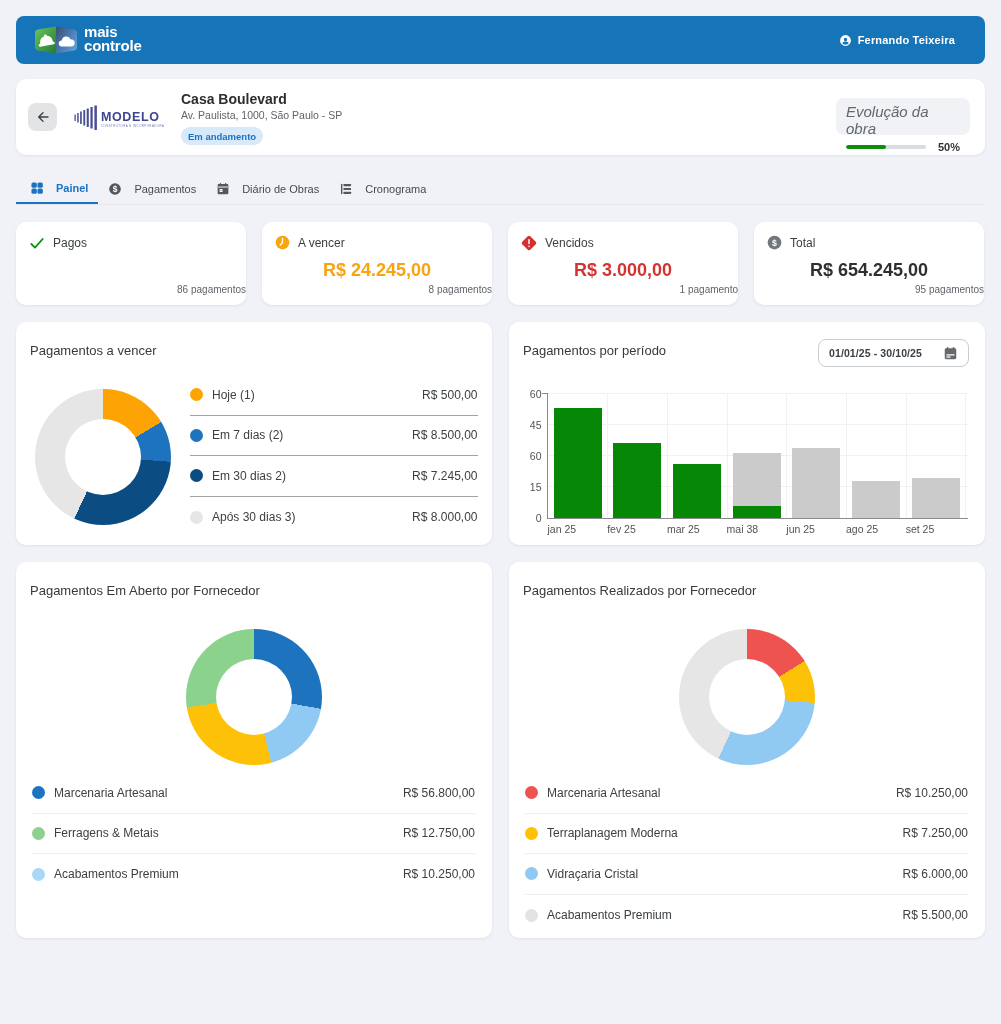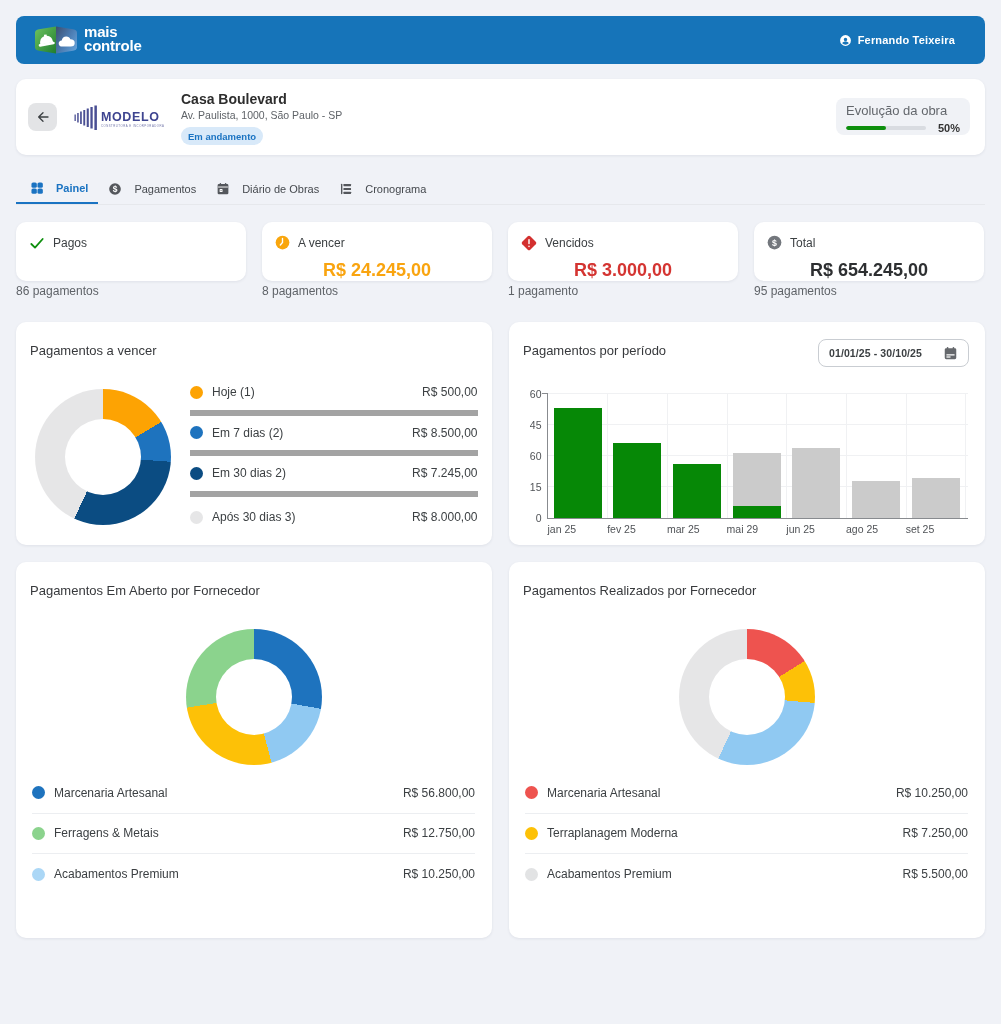--- a/index.html
+++ b/index.html
@@ -13,52 +13,52 @@
 #logo-text { position:absolute; left:68px; top:9px; color:#fff; font-weight:bold; font-size:15px; line-height:13.5px; letter-spacing:-0.2px; }
 #user { position:absolute; right:30px; top:0; height:48px; display:flex; align-items:center; gap:6px; color:#fff; font-weight:bold; font-size:11px; letter-spacing:0.2px; }
 
 
 #obra { left:16px; top:79px; width:969px; height:76px; }
 #backbtn { position:absolute; left:12px; top:24px; width:29px; height:28px; background:#e3e4e6; border-radius:8px; display:flex; align-items:center; justify-content:center; }
 #obra-title { position:absolute; left:165px; top:12px; font-size:14px; font-weight:bold; color:#2d2d2d; }
 #obra-addr { position:absolute; left:165px; top:30px; font-size:10.5px; color:#5f6368; }
 #obra-badge { position:absolute; left:165px; top:48px; background:#d8e9f9; color:#1a73c2; font-size:9.5px; font-weight:bold; padding:3.5px 7px; border-radius:12px; }
 #evol { position:absolute; right:15px; top:19px; width:134px; height:37px; background:#f0f2f6; border-radius:8px; padding:5px 10px; }
-#evol .lbl { font-size:13px; color:#63676c; }
+#evol .lbl { font-size:15px; color:#63676c;font-style:italic; }
 #evol .row { display:flex; align-items:center; gap:12px; margin-top:4px; }
 #evol .track { width:88px; height:4px; background:#d9dce1; border-radius:2px; overflow:hidden; }
 #evol .fill { width:50%; height:100%; background:#0d8f0d; border-radius:2px; }
 #evol .pct { font-size:11px; font-weight:bold; color:#333; }
 
 
 #tabs { position:absolute; left:16px; top:174px; width:969px; height:31px; border-bottom:1px solid #e6e8ec; display:flex; }
 .tab { display:flex; align-items:center; gap:12px; font-size:11px; color:#45494e; padding:0 10px; height:30px; }
 .tab:first-child { padding-left:14px; }
 .tab span { position:relative; top:-0.5px; }
 .tab.active { color:#1a73c2; font-weight:bold; border-bottom:2.5px solid #1a73c2; }
 
 
-.stat { position:absolute; top:222px; width:230px; height:59px; }
+.stat { position:absolute; top:222px; width:230px; height:83px; }
 .stat .hd { position:absolute; left:13px; top:13px; display:flex; align-items:center; gap:8px; font-size:12px; color:#3c4043; }
 .stat .val { position:absolute; left:0; right:0; top:38px; text-align:center; font-size:18px; font-weight:bold; }
-.stat .sub { position:absolute; left:0; right:0; top:62px; text-align:left; font-size:12px; color:#5f6368; }
+.stat .sub { position:absolute; left:0; right:0; top:62px; text-align:right; font-size:10px; color:#5f6368; }
 
 
 #cardAV { left:16px; top:322px; width:476px; height:223px; }
 #cardPP { left:509px; top:322px; width:476px; height:223px; }
 #cardEA { left:16px; top:562px; width:476px; height:376px; }
 #cardPR { left:509px; top:562px; width:476px; height:376px; }
 .sect-title { position:absolute; left:14px; top:21px; font-size:13px; color:#37393c; }
 
 .donut { position:absolute; width:136px; height:136px; border-radius:50%; }
 .donut::after { content:""; position:absolute; inset:30px; background:#fff; border-radius:50%; }
 
 
 #legAV { position:absolute; left:174px; top:53px; width:287.5px; }
-#legAV .row { height:40.6px; display:flex; align-items:center; border-bottom:6px solid #a3a3a3; }
+#legAV .row { height:40.6px; display:flex; align-items:center; border-bottom:1px solid #a3a3a3; }
 #legAV .row:last-child { border-bottom:none; }
 #legAV .dot { width:13px; height:13px; border-radius:50%; margin-right:9px; flex:none; }
 #legAV .nm { font-size:12px; color:#3c4043; }
 #legAV .vl { margin-left:auto; font-size:12px; color:#3c4043; }
 
 
 .leg2 { position:absolute; left:16px; right:17px; top:211px;text-align:center; }
 .leg2 .row { height:40.6px; display:flex; align-items:center; border-bottom:1px solid #eceef1; }
 .leg2 .row:last-child { border-bottom:none; }
 .leg2 .dot { width:13px; height:13px; border-radius:50%; margin-right:9px; flex:none; }
@@ -294,21 +294,21 @@
     <div class="bar" style="left:125.4px;height:54px;background:#068806"></div>
     <div class="bar" style="left:185.1px;height:65.5px;background:#cbcbcb"></div>
     <div class="bar" style="left:185.1px;height:12px;background:#068806"></div>
     <div class="bar" style="left:244.8px;height:70.5px;background:#cbcbcb"></div>
     <div class="bar" style="left:304.5px;height:37px;background:#cbcbcb"></div>
     <div class="bar" style="left:364.2px;height:40.5px;background:#cbcbcb"></div>
     <div id="xaxis"></div>
     <div class="xlab" style="left:0">jan 25</div>
     <div class="xlab" style="left:59.7px">fev 25</div>
     <div class="xlab" style="left:119.4px">mar 25</div>
-    <div class="xlab" style="left:179.1px">mai 29</div>
+    <div class="xlab" style="left:179.1px">mai 38</div>
     <div class="xlab" style="left:238.8px">jun 25</div>
     <div class="xlab" style="left:298.5px">ago 25</div>
     <div class="xlab" style="left:358.2px">set 25</div>
   </div>
 </div>
 
 <div id="cardEA" class="card">
   <div class="sect-title">Pagamentos Em Aberto por Fornecedor</div>
   <div class="donut" style="left:169.5px;top:67px;background:conic-gradient(#1e73be 0 100deg,#90c9f2 100deg 165deg,#fdc107 165deg 261deg,#8bd38d 261deg 360deg)"></div>
   <div class="leg2">
@@ -338,18 +338,23 @@
         <div class="dot" style="background:#ee534f"></div>
         <div class="nm">Marcenaria Artesanal</div>
         <div class="vl">R$ 10.250,00</div>
       </div>
     <div class="row">
         <div class="dot" style="background:#fdc107"></div>
         <div class="nm">Terraplanagem Moderna</div>
         <div class="vl">R$ 7.250,00</div>
       </div>
     <div class="row">
+        <div class="dot" style="background:#90c9f2"></div>
+        <div class="nm">Vidraçaria Cristal</div>
+        <div class="vl">R$ 6.000,00</div>
+      </div>
+    <div class="row">
         <div class="dot" style="background:#e2e3e4"></div>
         <div class="nm">Acabamentos Premium</div>
         <div class="vl">R$ 5.500,00</div>
       </div>
   </div>
 </div>
 
 </body></html>

